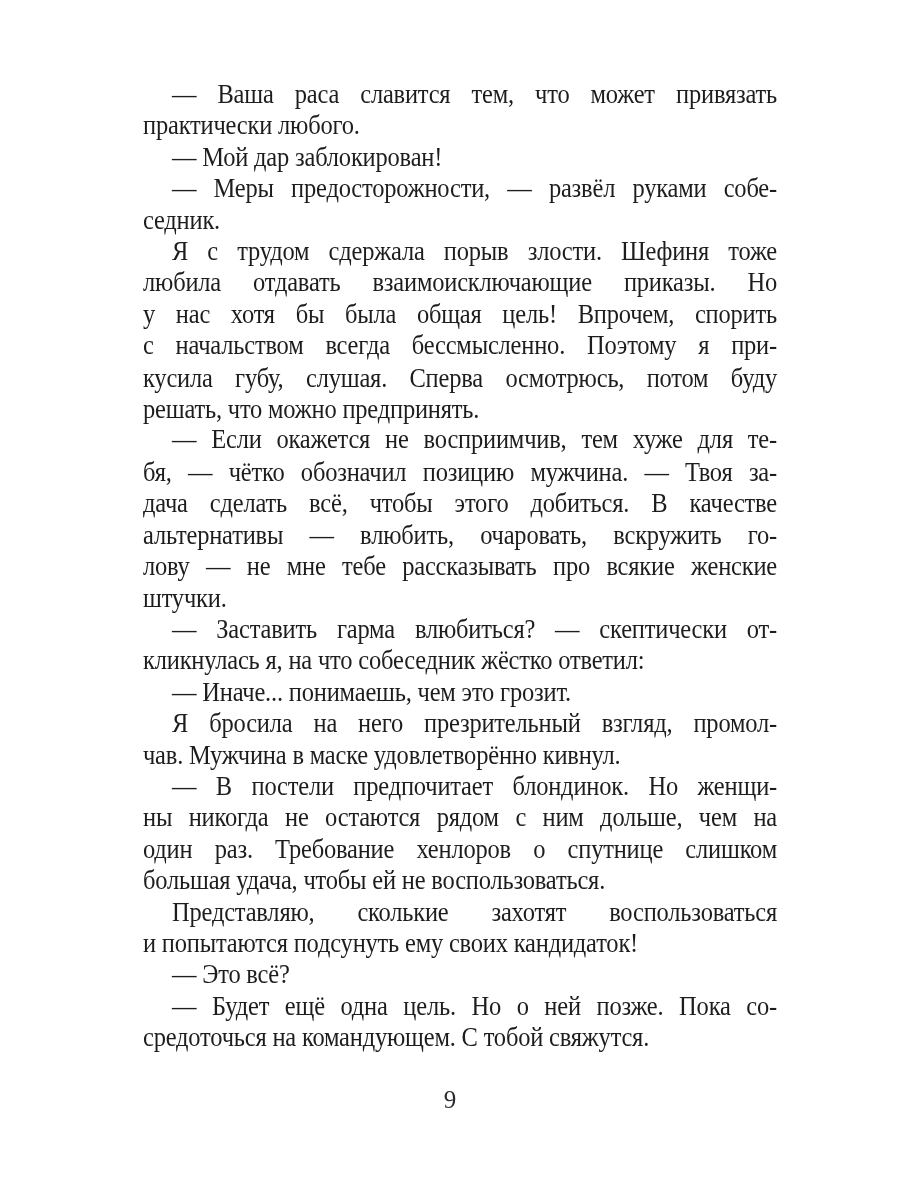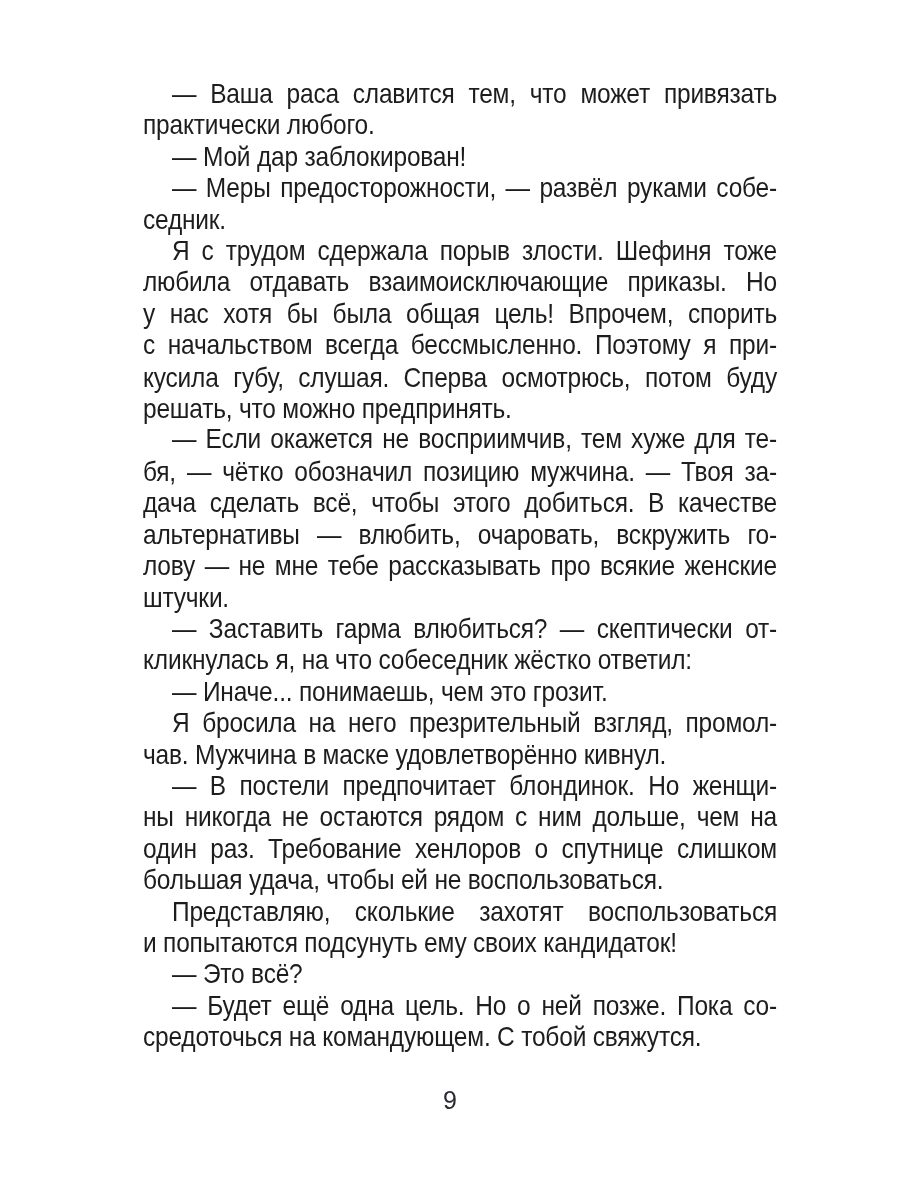--- a/index.html
+++ b/index.html
@@ -6,21 +6,21 @@
     margin: 0;
     padding: 0;
     background: #ffffff;
   }
   .book-page {
     position: relative;
     width: 900px;
     height: 1200px;
     background: #ffffff;
     color: #1d1d1d;
-    font-family: Liberation Sans, sans-serif;
+    font-family: Liberation Serif, serif;
     overflow: hidden;
   }
   .page-text {
     position: absolute;
     left: 143px;
     top: 78px;
     width: 634px;
     font-size: 24.5px;
     line-height: 27.4px;
     transform: scaleY(1.147);

